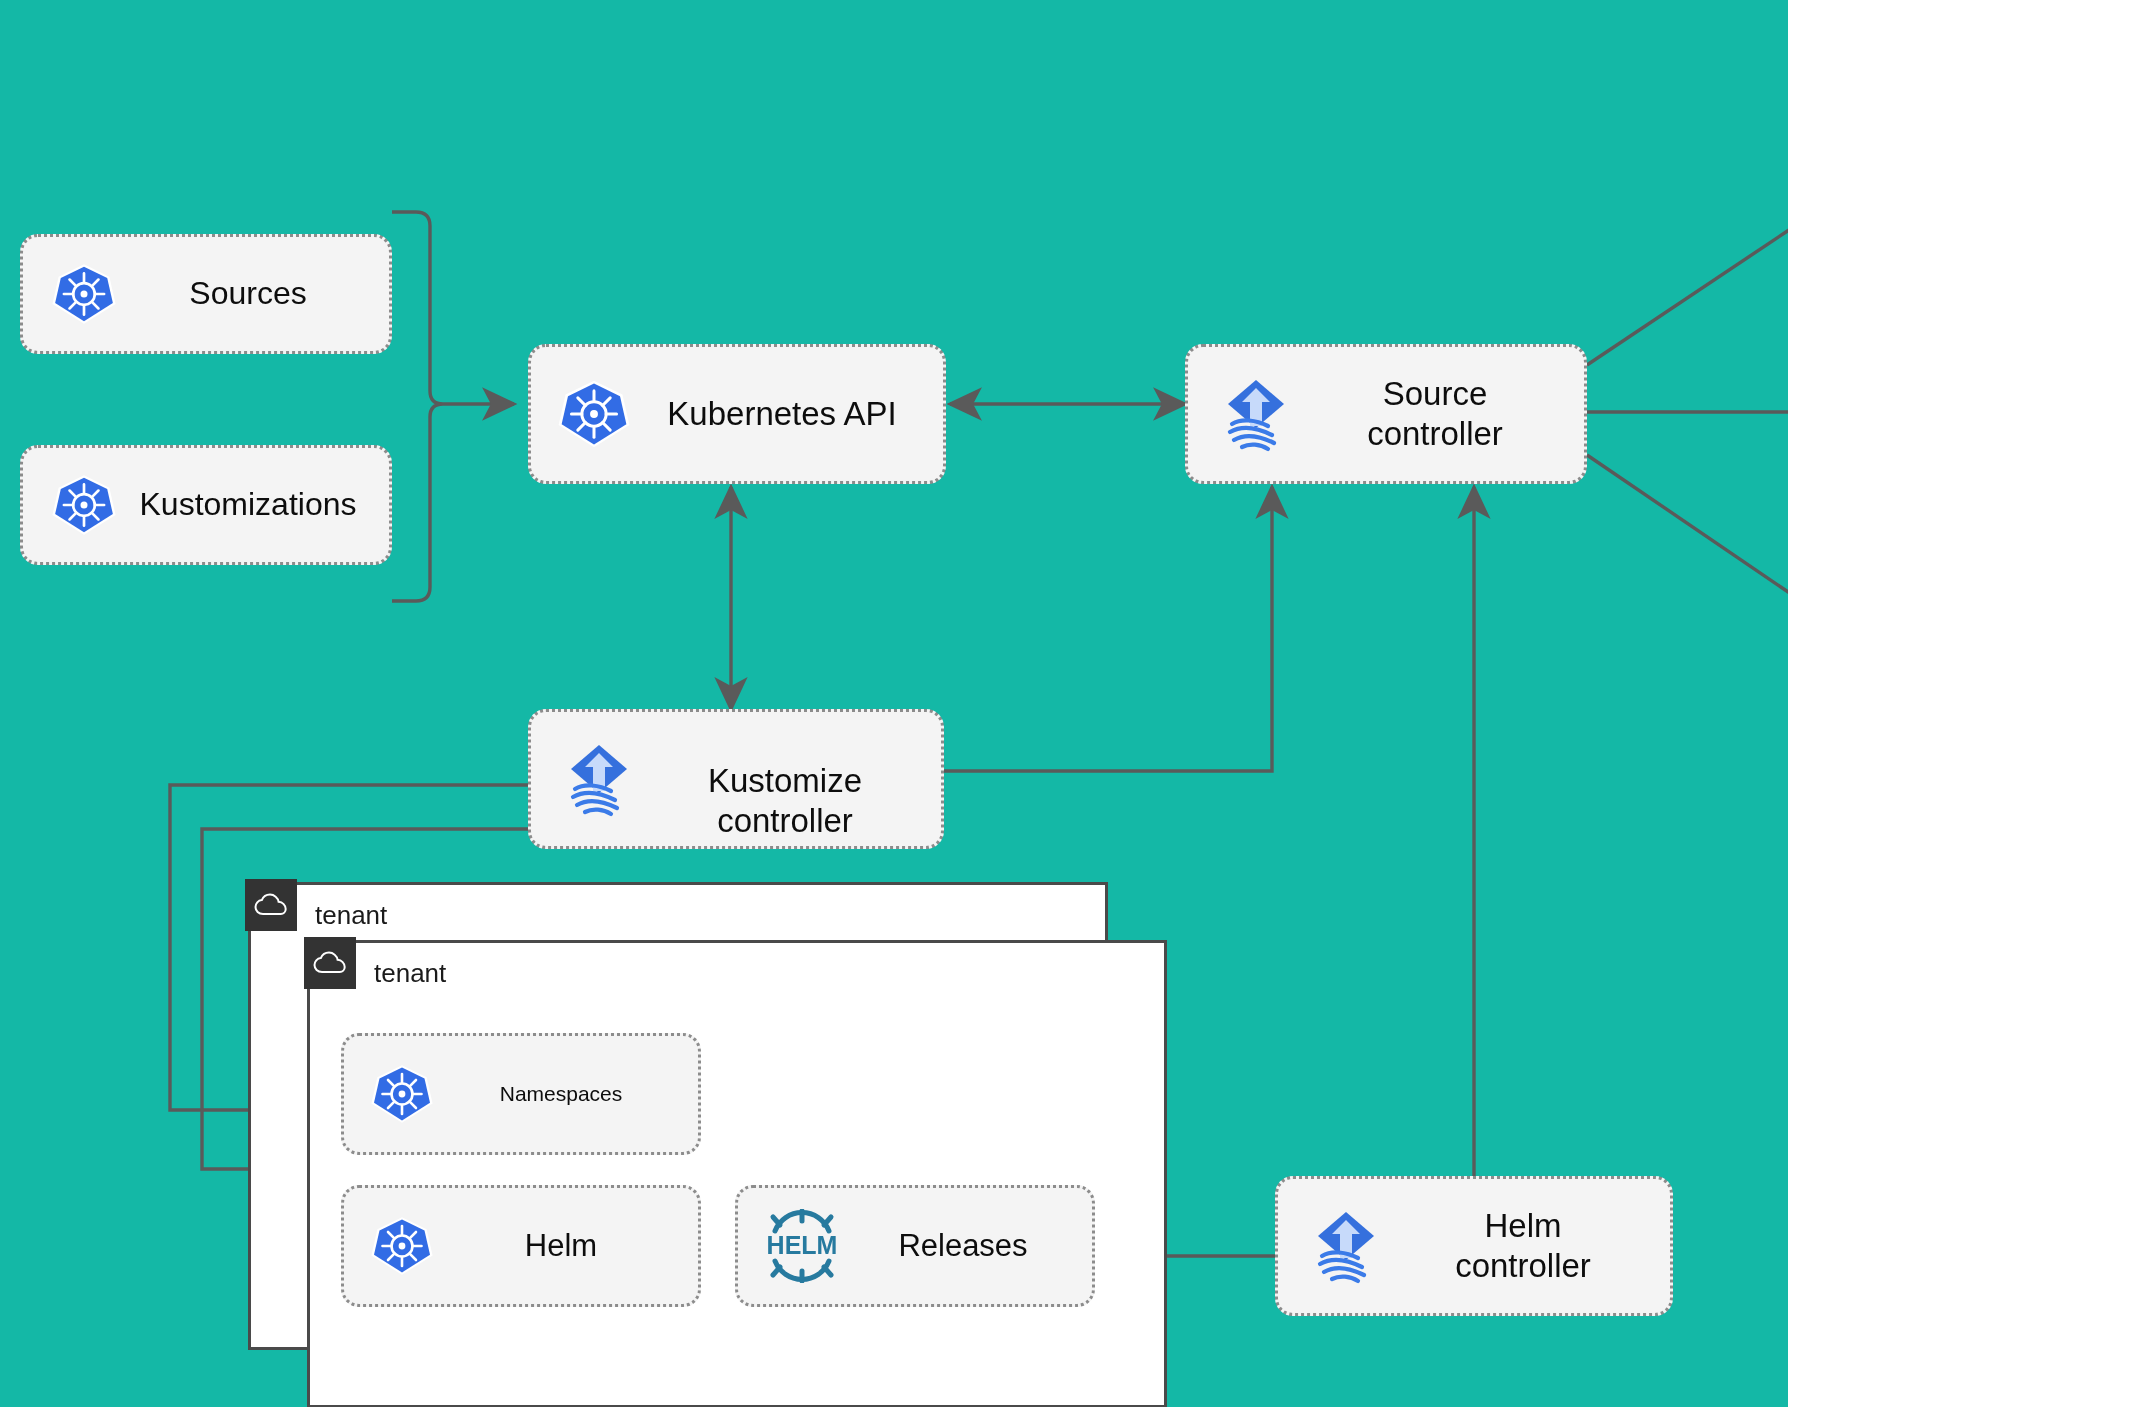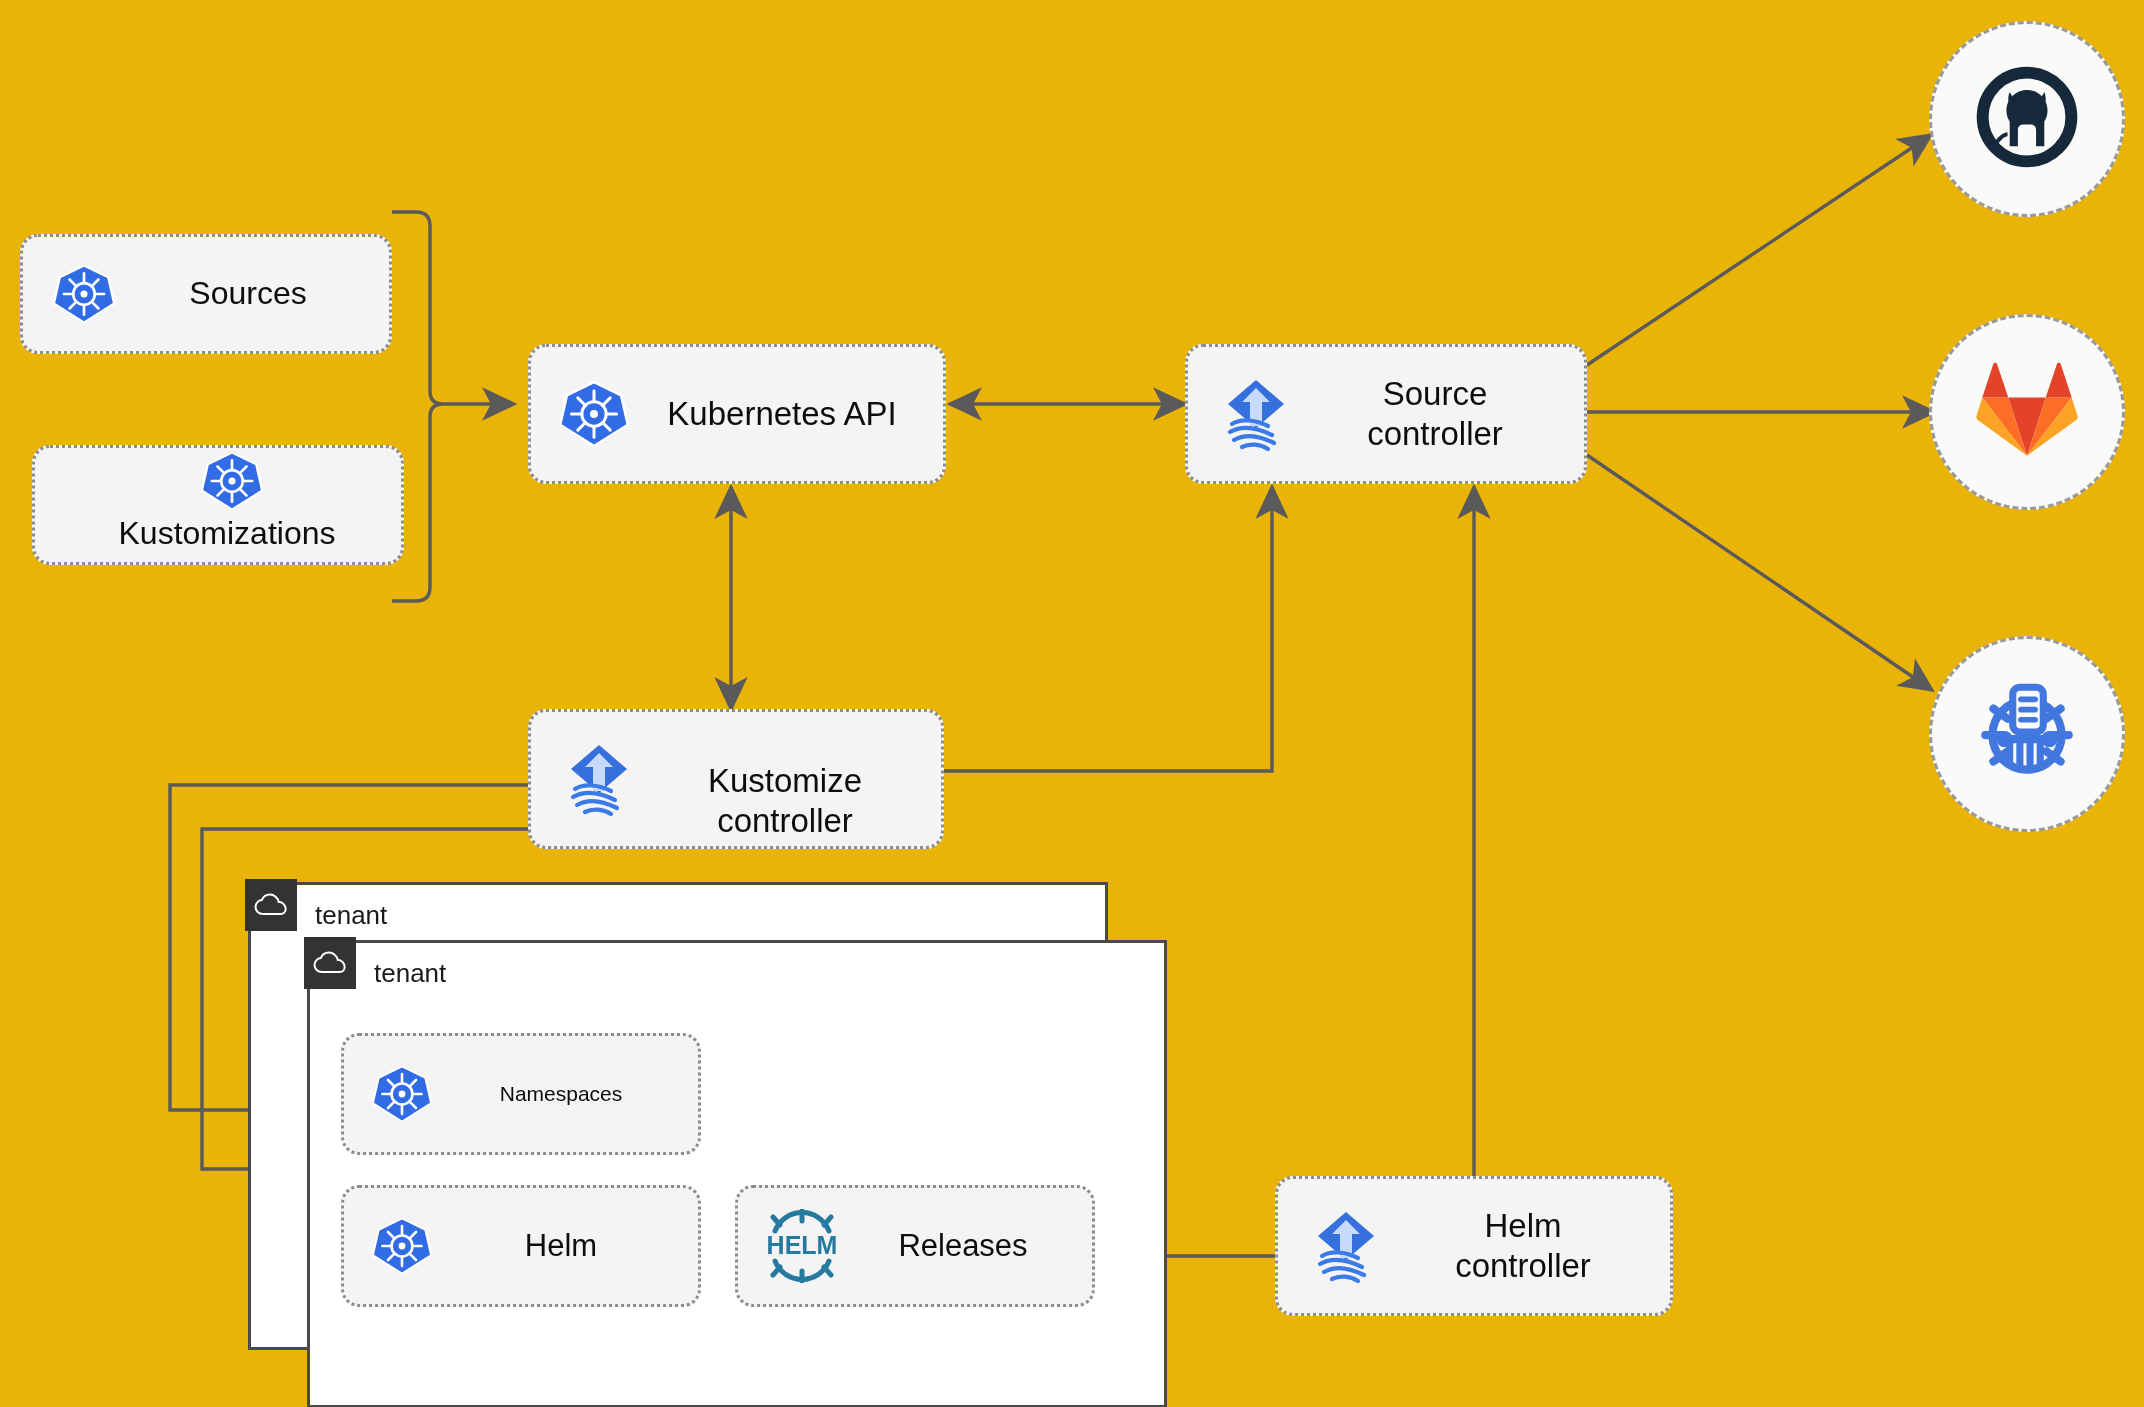--- a/index.html
+++ b/index.html
@@ -3,23 +3,23 @@
 <meta charset="utf-8">
 <style>
   * { box-sizing: border-box; }
   html, body {
     margin: 0; padding: 0;
     background: #ffffff;
     font-family: "Liberation Sans", sans-serif;
   }
   #stage {
     position: relative;
-    width: 2144px;
+    width: 1788px;
     height: 1407px;
-    background: #eab308;
+    background: #14b8a6;
     overflow: hidden;
   }
   
   .node {
     position: absolute;
     background: #f4f4f4;
     border: 3px dotted #8c8c8c;
     border-radius: 18px;
     display: flex;
     align-items: center;
@@ -142,21 +142,21 @@
             <path d="M39.4 39.4 L46 46"></path>
           <path d="M46 18 L39.4 24.6"></path>
             <path d="M24.6 39.4 L18 46"></path>
         </g>
         <circle cx="32" cy="32" r="3.4" fill="#ffffff"></circle>
       </svg>
     </span>
     <span class="lbl" style="font-size:32px;">Sources</span>
   </div>
 
-  <div class="node" style="left:32px; top:445px; width:372px; height:120px; padding-left:28px;flex-direction:column;">
+  <div class="node" style="left:20px; top:445px; width:372px; height:120px; padding-left:28px;">
     <span class="ico">
       <svg width="66" height="66" viewBox="0 0 64 64">
         <path d="M32 3.2 L56.6 15.2 L62.6 41.6 L32 60.8 L1.4 41.6 L7.4 15.2 Z" fill="#ffffff"></path>
         <path d="M32 5.6 L54.5 16.6 L60 40.8 L32 58.4 L4 40.8 L9.5 16.6 Z" fill="#326CE5"></path>
         <g fill="none" stroke="#ffffff" stroke-width="2.6" stroke-linecap="round">
           <circle cx="32" cy="32" r="10.5"></circle>
           <path d="M32 12 L32 21"></path>
             <path d="M32 43 L32 52"></path>
           <path d="M12.5 32 L21.5 32"></path>
             <path d="M42.5 32 L51.5 32"></path>

